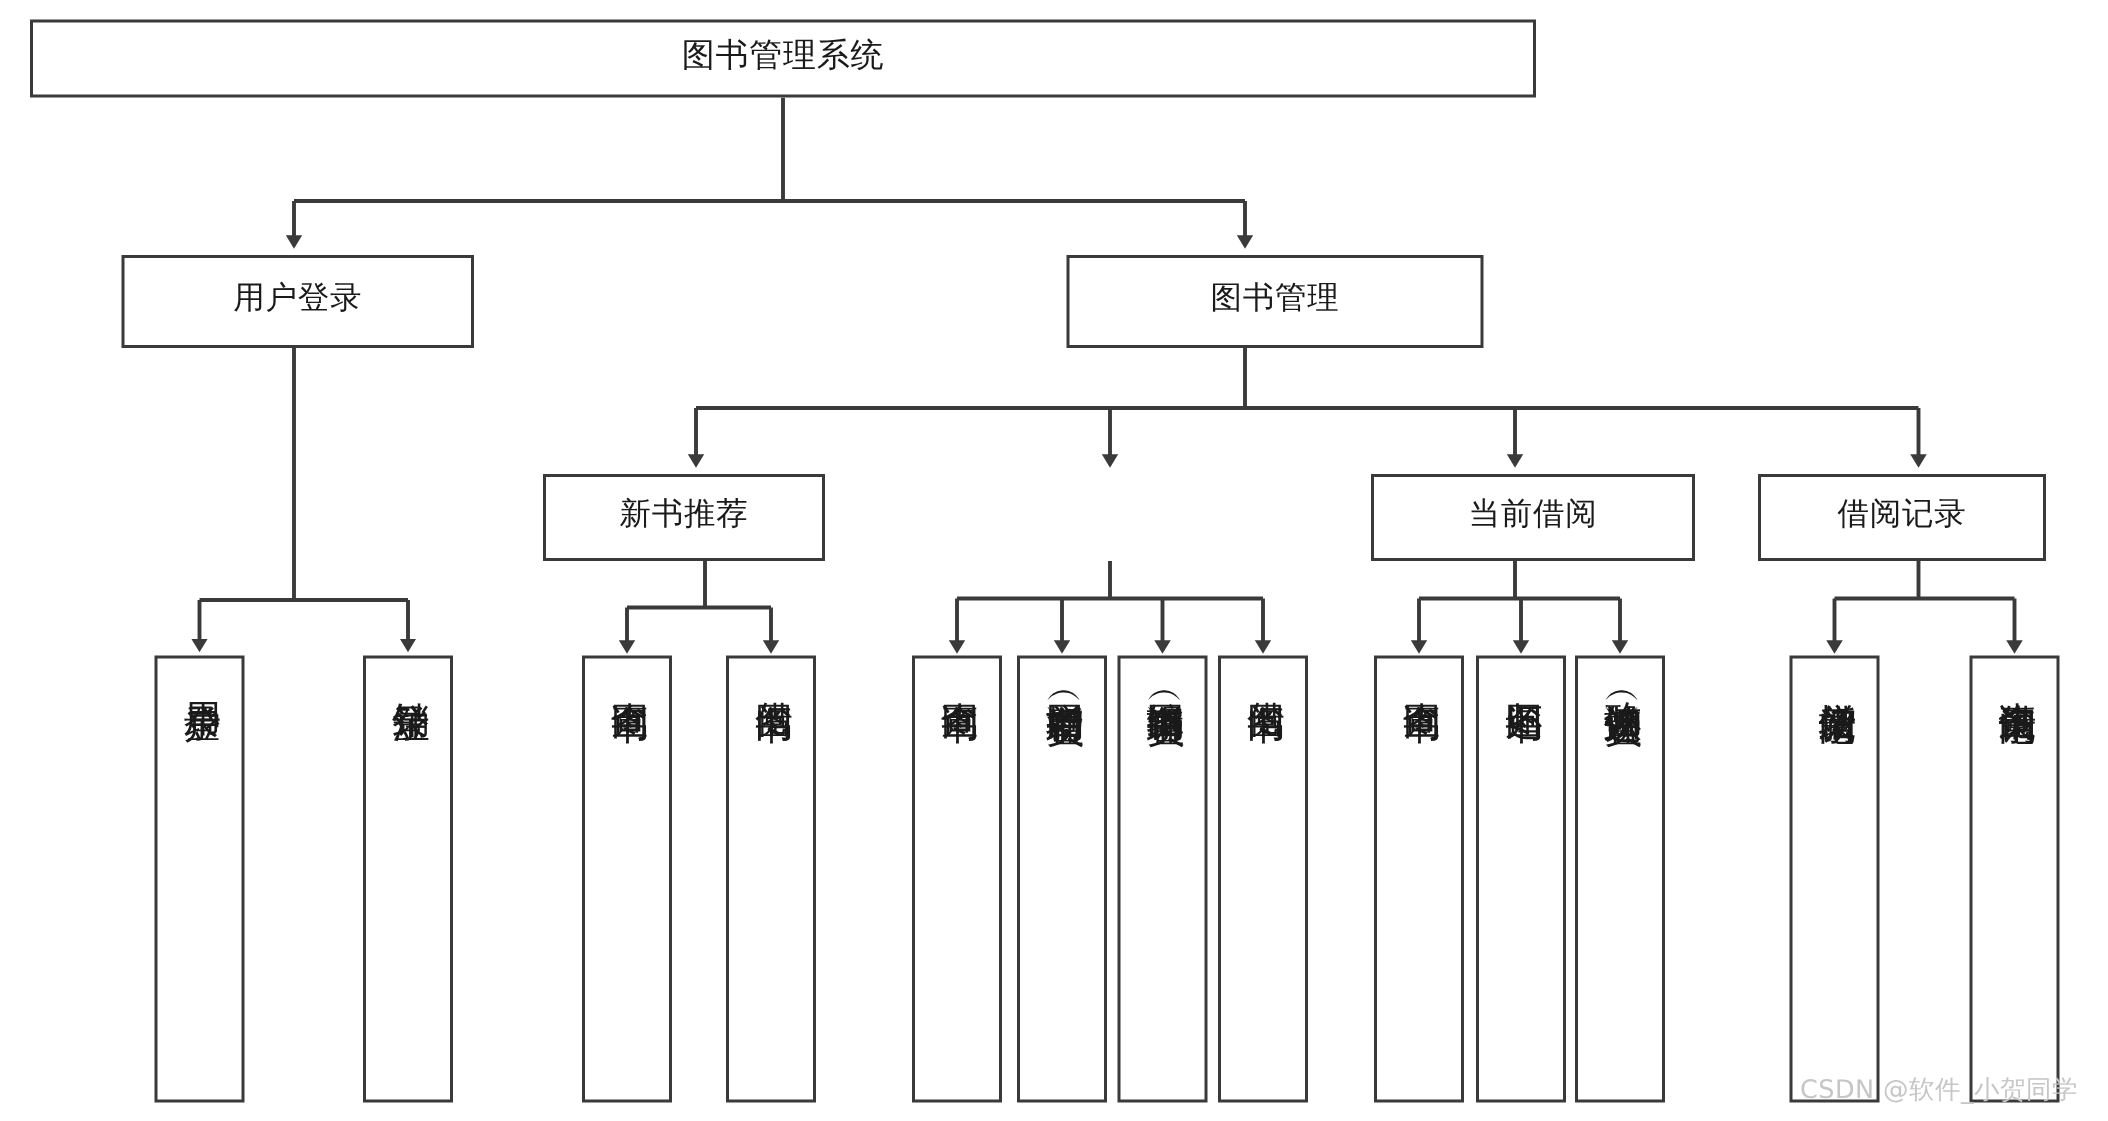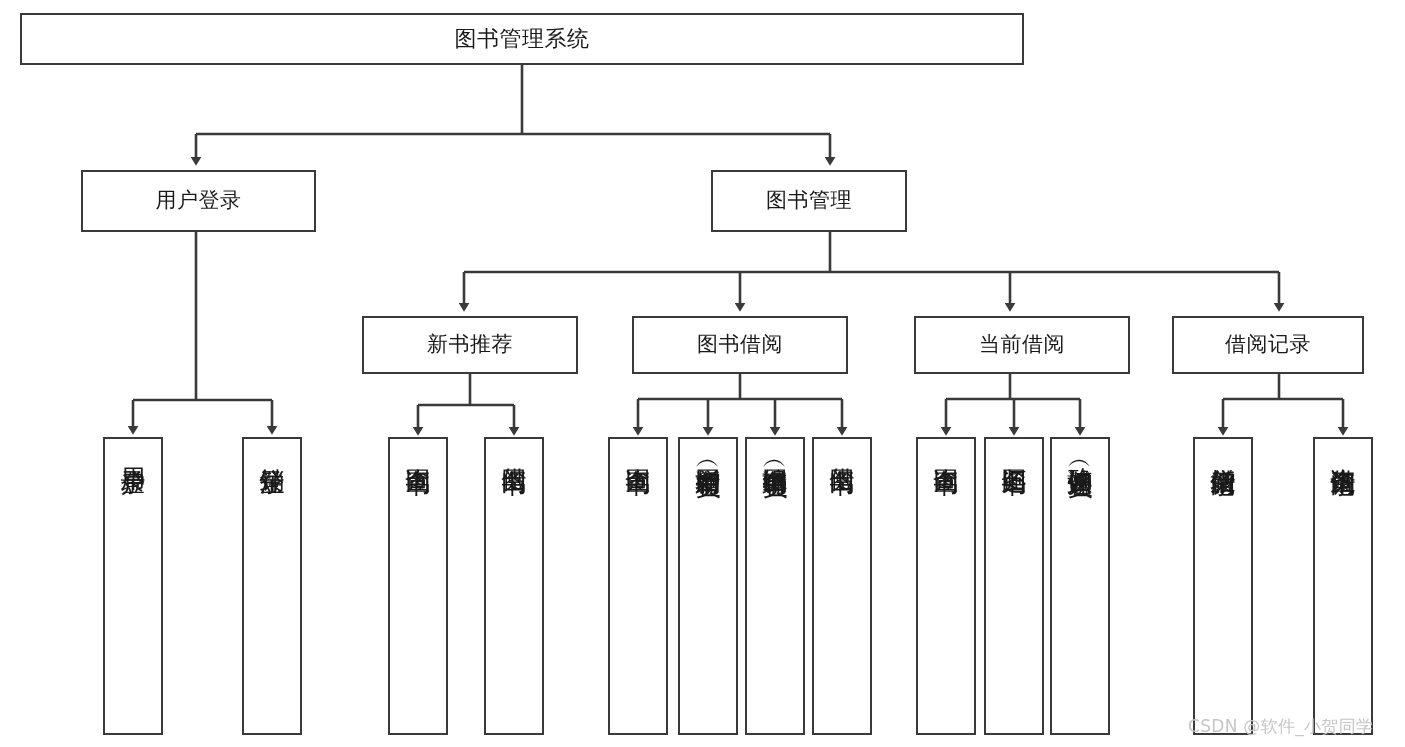--- a/index.html
+++ b/index.html
@@ -28,20 +28,21 @@
     border:2px solid #3a3a3a;
     display:flex;
     align-items:center;
     justify-content:center;
     color:#1a1a1a;
   }
   .node .lbl{
     display:block;
     white-space:nowrap;
     line-height:1.12;
+    font-family:Liberation Mono, monospace;
   }
   
   .node.h .lbl{ font-size:21px; letter-spacing:.5px; }
   .node.root .lbl{ font-size:22px; }
   
   .node.v{
     padding:9px 0 9px 0;
     align-items:flex-start;
   }
   .node.v .lbl{
@@ -52,20 +53,21 @@
     letter-spacing:1px;
     white-space:nowrap;
   }
   .watermark{
     position:absolute;
     font-size:17px;
     color:#c6c6c6;
     white-space:nowrap;
     letter-spacing:.3px;
     font-family:"DejaVu Sans","Liberation Sans",sans-serif;
+    margin-left:12px;
   }
 </style>
 </head>
 <body>
 
 <div id="canvas">
 
   <svg class="wires" viewBox="0 0 1405 747" xmlns="http://www.w3.org/2000/svg">
     <defs>
       <marker id="arrow" markerWidth="9" markerHeight="11" refX="1.2" refY="5.5" orient="auto" markerUnits="userSpaceOnUse">
@@ -117,31 +119,28 @@
   </svg>
 
   <div class="node h root" style="left:20px;top:13px;width:1004px;height:52px;">
     <span class="lbl">图书管理系统</span>
   </div>
 
   <div class="node h" style="left:81px;top:170px;width:235px;height:62px;">
     <span class="lbl">用户登录</span>
   </div>
 
-  <div class="node h" style="left:711px;top:170px;width:196px;height:62px;">
+  <div class="node h" style="left:711px;top:170px;width:278px;height:62px;">
     <span class="lbl">图书管理</span>
   </div>
 
-  <div class="node h" style="left:362px;top:316px;width:216px;height:58px;">
+  <div class="node h" style="left:362px;top:316px;width:188px;height:58px;">
     <span class="lbl">新书推荐</span>
   </div>
 
-  <div class="node h" style="left:632px;top:316px;width:216px;height:58px;">
-    <span class="lbl">图书借阅</span>
-  </div>
 
   <div class="node h" style="left:903px;top:316px;width:216px;height:58px;margin-left:11px;">
     <span class="lbl">当前借阅</span>
   </div>
 
   <div class="node h" style="left:1172px;top:316px;width:192px;height:58px;">
     <span class="lbl">借阅记录</span>
   </div>
 
   <div class="node v" style="left:103px;top:437px;width:60px;height:298px;">

